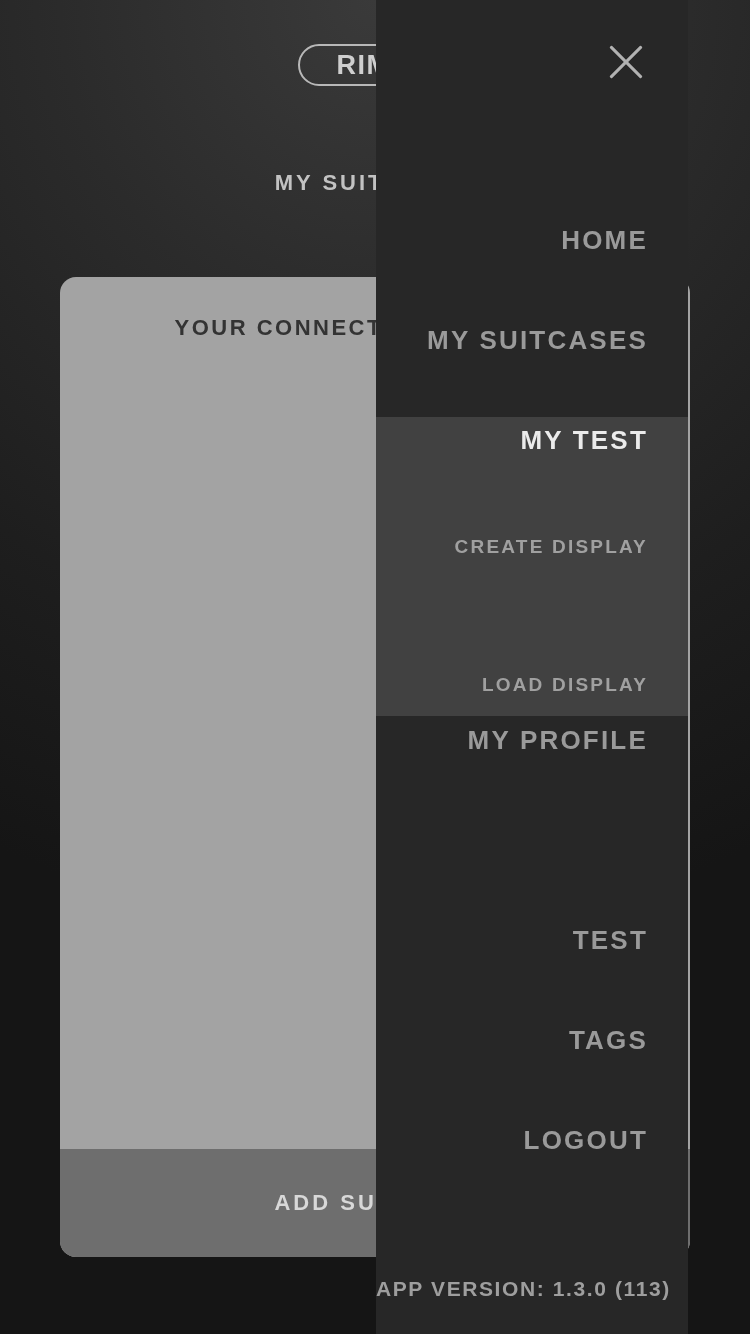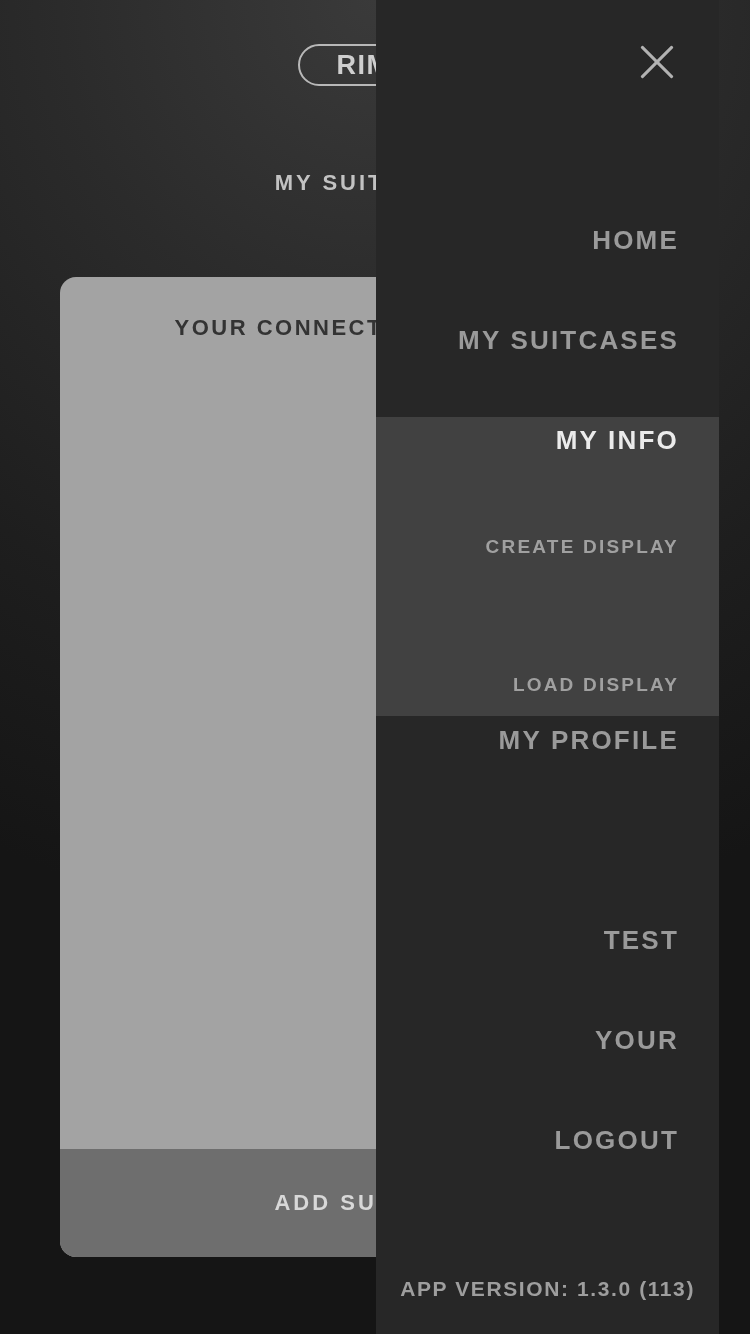--- a/index.html
+++ b/index.html
@@ -73,21 +73,21 @@
     font-size:22px; font-weight:bold;
     letter-spacing:3px;
     color:#d8d8d8;
     white-space:nowrap;
   }
 
   
   .menu-panel {
     position:absolute;
     top:0; left:376px;
-    width:343px; height:1334px;
+    width:312px; height:1334px;
     background:#272727;
   }
 
   .close-btn {
     position:absolute;
     top:34px; right:34px;
     width:56px; height:56px;
     cursor:pointer;
   }
   .close-btn .bar {
@@ -174,26 +174,26 @@
     <div class="submenu-region"></div>
 
     <div class="close-btn">
       <div class="bar a"></div>
       <div class="bar b"></div>
     </div>
 
     <div class="menu-list" id="menu-list">
         <div class="menu-item" style="top: 225px;">HOME</div>
         <div class="menu-item" style="top: 325px;">MY SUITCASES</div>
-        <div class="menu-item active" style="top: 425px;">MY INFO</div>
+        <div class="menu-item active" style="top: 425px;">MY TEST</div>
         <div class="menu-item sub" style="top: 536px;">CREATE DISPLAY</div>
         <div class="menu-item sub" style="top: 636px; margin-top: 38px;">LOAD DISPLAY</div>
         <div class="menu-item" style="top: 725px;">MY PROFILE</div>
         <div class="menu-item" style="top: 925px;">TEST</div>
-        <div class="menu-item" style="top: 1025px;">YOUR</div>
+        <div class="menu-item" style="top: 1025px;">TAGS</div>
         <div class="menu-item" style="top: 1125px;">LOGOUT</div>
       </div>
 
     <div class="app-version">APP VERSION: 1.3.0 (113)</div>
 
   </div>
 
 </div>
 
 </body></html>

